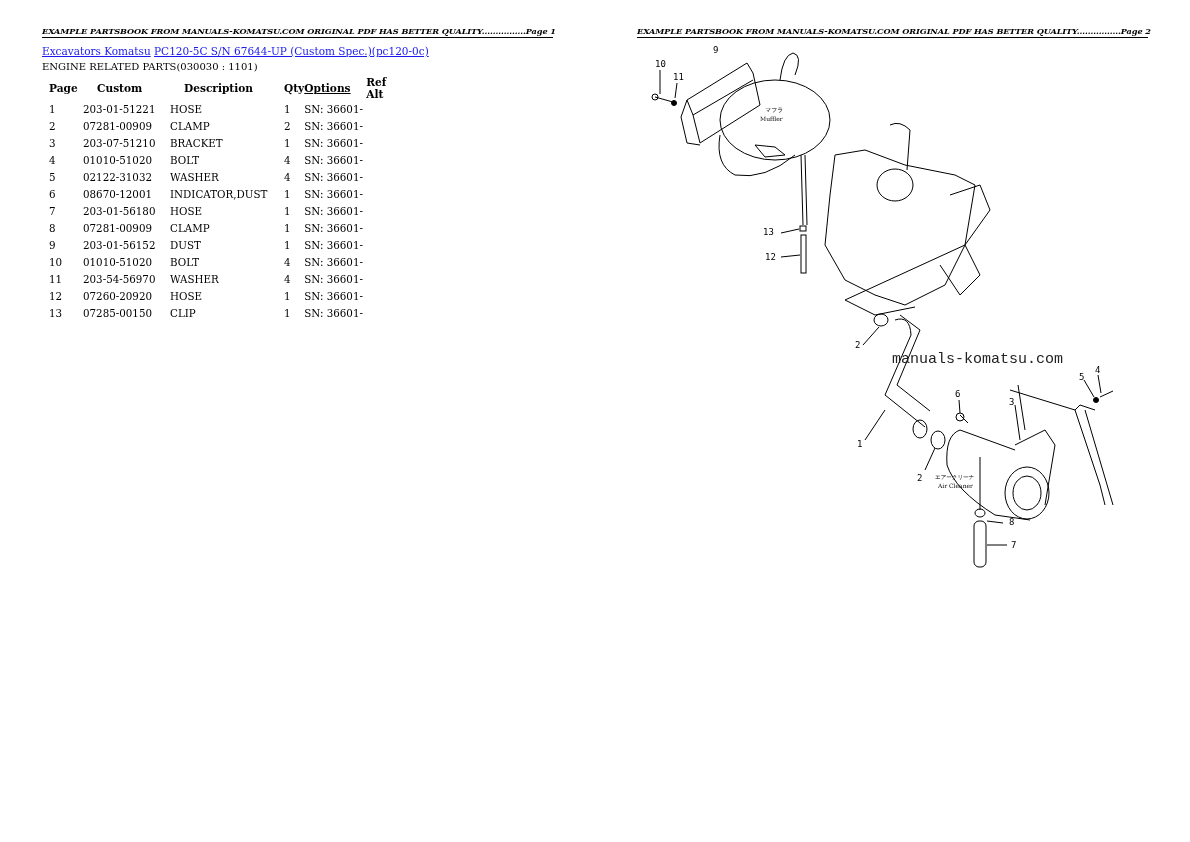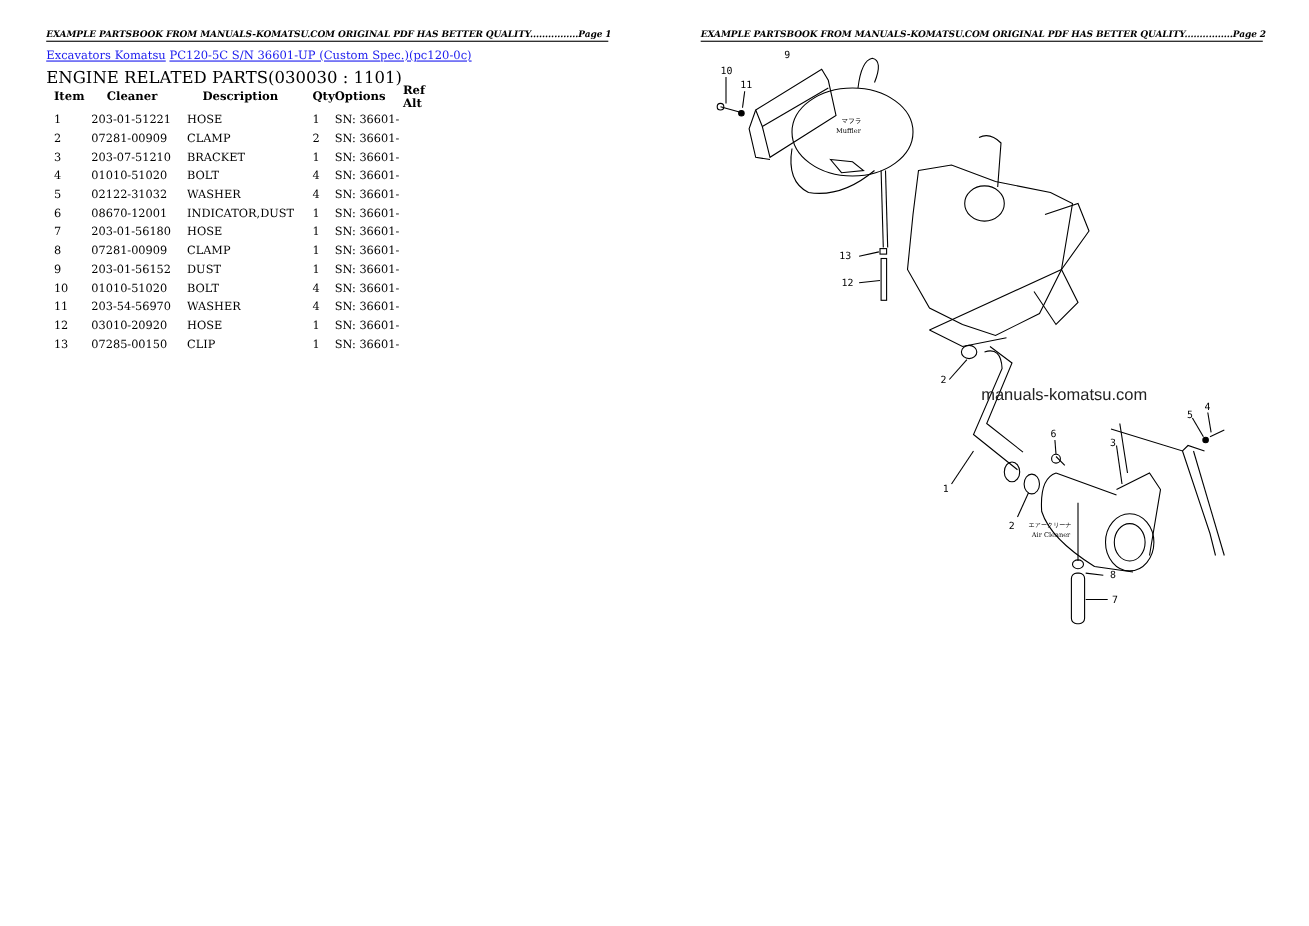--- a/index.html
+++ b/index.html
@@ -12,58 +12,58 @@
                    font-style: italic; font-weight: bold; font-size: 8.2px; letter-spacing: -0.1px;
                    white-space: nowrap; text-align: right; }
     .page-left .page-header { left: 42px; width: 511px; }
     .page-right .page-header { left: 42px; width: 511px; }
     .header-rule { position: absolute; top: 37px; height: 0; border-top: 1px solid #000; }
     .page-left .header-rule { left: 42px; width: 511px; }
     .page-right .header-rule { left: 42px; width: 511px; }
 
     .breadcrumb { position: absolute; left: 42px; top: 45px; font-size: 10.5px; white-space: nowrap; }
     .breadcrumb a { color: #1a1aee; text-decoration: underline; }
-    .section-title { position: absolute; left: 42px; top: 61px; font-size: 15px; white-space: nowrap; }
+    .section-title { position: absolute; left: 42px; top: 61px; font-size: 10px; white-space: nowrap; }
 
     table.parts { position: absolute; left: 45px; top: 76px; border-collapse: collapse; font-size: 10.3px; }
     table.parts th { font-weight: bold; text-align: left; padding: 0; height: 17px; font-size: 10.6px; }
     table.parts td { padding: 0; height: 17px; white-space: nowrap; }
     .c-item { width: 34px; padding-left: 4px !important; }
     .c-part { width: 73px; }
     .c-desc { width: 100px; }
     .c-qty { width: 20px; }
-    .c-opt { width: 62px; }
+    .c-opt { width: 62px; text-decoration: underline; }
     .c-ref { width: 40px; }
     th.c-item { padding-left: 4px !important; }
     th.c-part { padding-left: 14px !important; }
     th.c-desc { padding-left: 14px !important; }
 
     .diagram { position: absolute; left: 40px; top: 45px; width: 540px; height: 620px; }
     .callout { font-family: "DejaVu Sans Mono", monospace; font-size: 9px; }
-    .watermark { position: absolute; left: 298px; top: 308px; font-family: Liberation Sans, sans-serif;
+    .watermark { position: absolute; left: 298px; top: 308px; font-family: Liberation Mono, monospace;
                  font-size: 15px; color: #222; white-space: nowrap; }
   </style>
 </head>
 <body>
 
 <div class="page page-left">
   <div class="page-header">EXAMPLE PARTSBOOK FROM MANUALS-KOMATSU.COM ORIGINAL PDF HAS BETTER QUALITY................Page 1</div>
   <div class="header-rule"></div>
 
   <div class="breadcrumb">
     <a href="#">Excavators Komatsu</a>
-    <a href="#">PC120-5C S/N 36601-UP (Custom Spec.)(pc120-0c)</a>
+    <a href="#">PC120-5C S/N 67644-UP (Custom Spec.)(pc120-0c)</a>
   </div>
   <div class="section-title">ENGINE RELATED PARTS(030030 : 1101)</div>
 
   <table class="parts">
     <thead>
       <tr>
-        <th class="c-item">Item</th>
-        <th class="c-part">Cleaner</th>
+        <th class="c-item">Page</th>
+        <th class="c-part">Custom</th>
         <th class="c-desc">Description</th>
         <th class="c-qty">Qty</th>
         <th class="c-opt">Options</th>
         <th class="c-ref">Ref Alt</th>
       </tr>
     </thead>
     <tbody id="parts-body">
       <tr>
           <td class="c-item">1</td>
           <td>203-01-51221</td>
@@ -147,21 +147,21 @@
       <tr>
           <td class="c-item">11</td>
           <td>203-54-56970</td>
           <td>WASHER</td>
           <td>4</td>
           <td>SN: 36601-</td>
           <td></td>
         </tr>
       <tr>
           <td class="c-item">12</td>
-          <td>03010-20920</td>
+          <td>07260-20920</td>
           <td>HOSE</td>
           <td>1</td>
           <td>SN: 36601-</td>
           <td></td>
         </tr>
       <tr>
           <td class="c-item">13</td>
           <td>07285-00150</td>
           <td>CLIP</td>
           <td>1</td>

